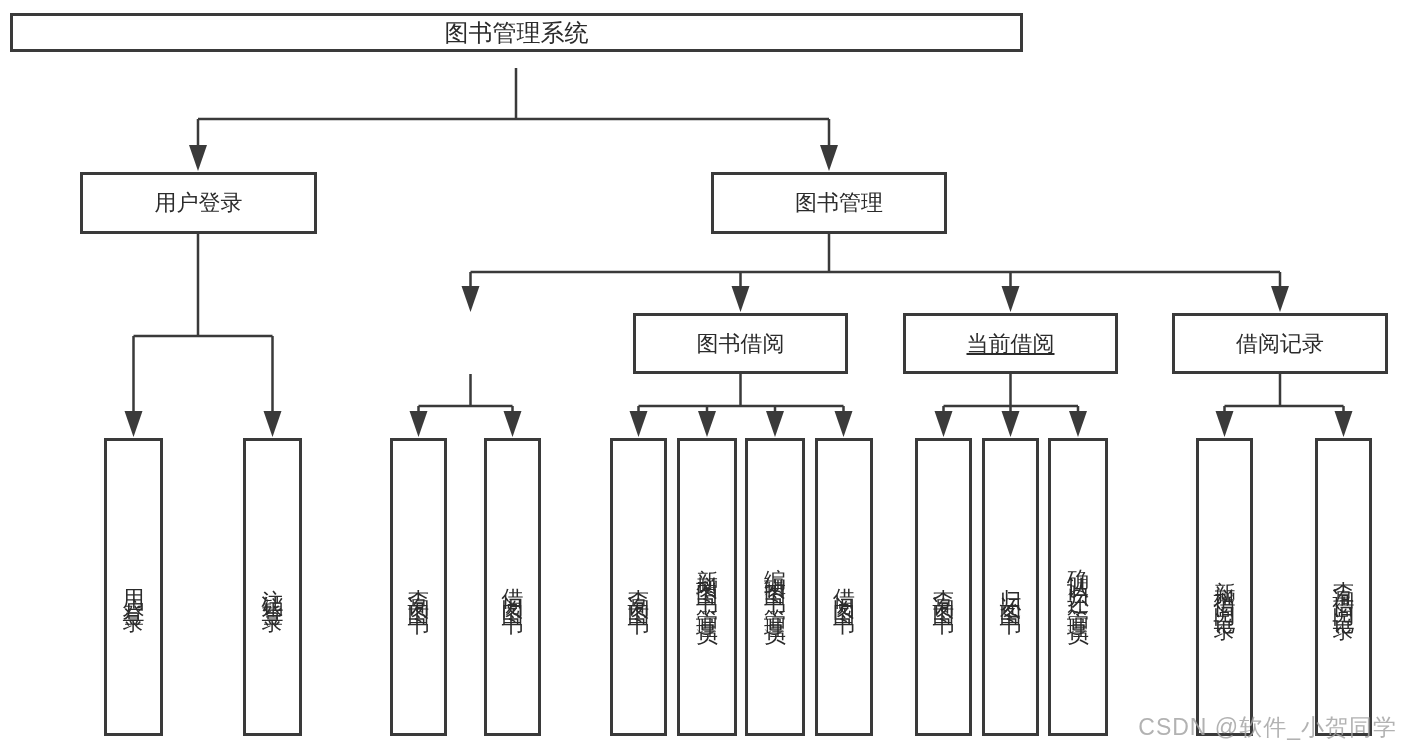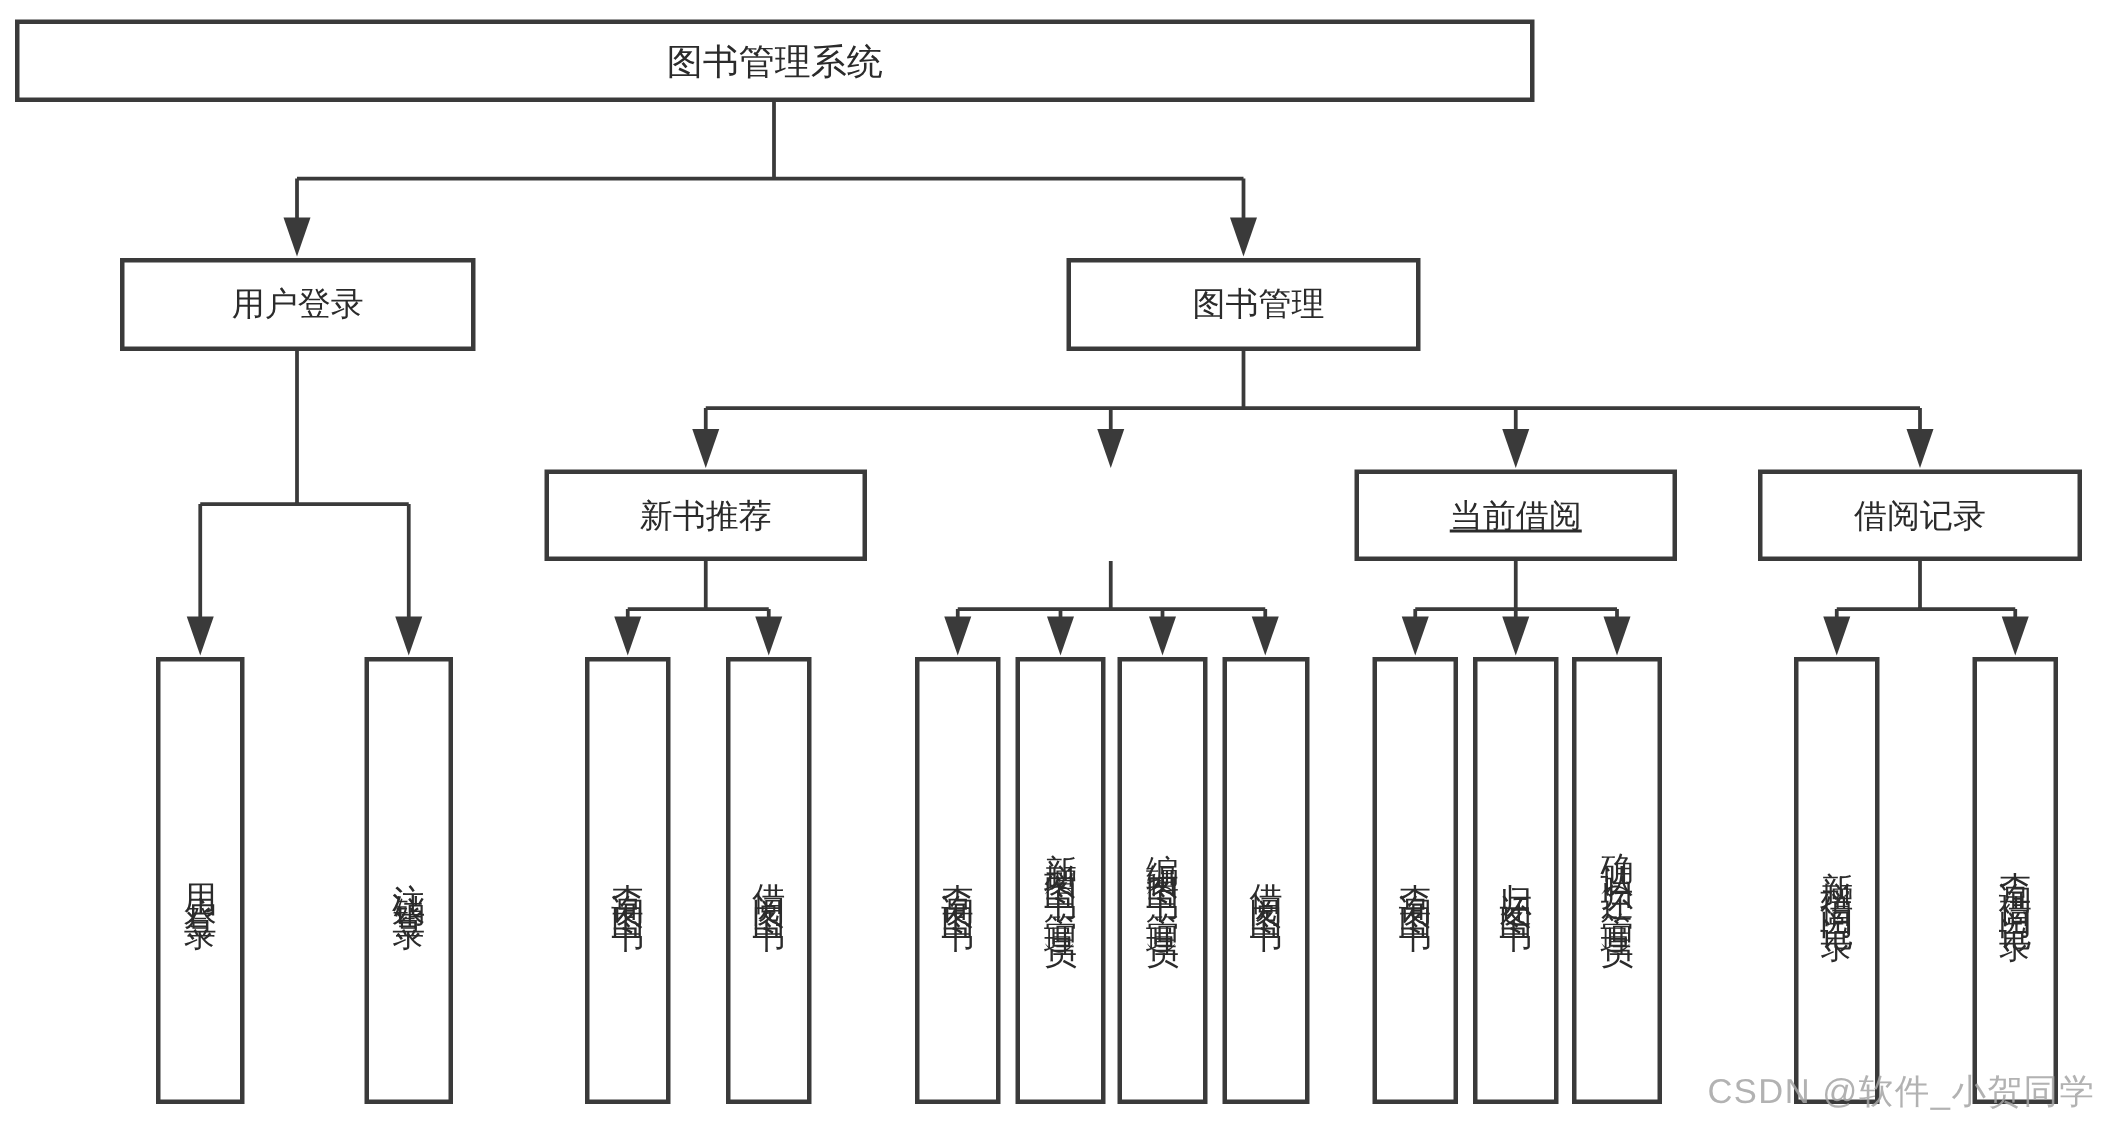--- a/index.html
+++ b/index.html
@@ -89,26 +89,26 @@
       <polygon points="766,411 784,411 775,437"></polygon>
       <polygon points="834.5,411 852.5,411 843.5,437"></polygon>
       <polygon points="934.5,411 952.5,411 943.5,437"></polygon>
       <polygon points="1001.5,411 1019.5,411 1010.5,437"></polygon>
       <polygon points="1069,411 1087,411 1078,437"></polygon>
       <polygon points="1215.5,411 1233.5,411 1224.5,437"></polygon>
       <polygon points="1334.5,411 1352.5,411 1343.5,437"></polygon>
     </g>
   </svg>
 
-  <div class="node root" style="left:10px; top:13px; width:1013px; height:55px;">图书管理系统</div>
+  <div class="node root" style="left:10px; top:13px; width:1013px; height:39px;">图书管理系统</div>
 
   <div class="node lvl2" style="left:80px; top:172px; width:237px; height:62px;">用户登录</div>
   <div class="node lvl2" style="left:711px; top:172px; width:236px; height:62px;padding-left:20px;">图书管理</div>
 
-  <div class="node lvl3" style="left:363px; top:313px; width:215px; height:61px;">新书推荐</div>
+  <div class="node lvl3" style="left:633px; top:313px; width:215px; height:61px;">图书借阅</div>
   <div class="node lvl3" style="left:903px; top:313px; width:215px; height:61px;text-decoration:underline;">当前借阅</div>
   <div class="node lvl3" style="left:1172px; top:313px; width:216px; height:61px;">借阅记录</div>
 
   <div class="node leaf" style="left:104px; top:438px; width:59px; height:298px;">用户登录</div>
   <div class="node leaf" style="left:243px; top:438px; width:59px; height:298px;">注销登录</div>
 
   <div class="node leaf" style="left:390px; top:438px; width:57px; height:298px;">查询图书</div>
   <div class="node leaf" style="left:484px; top:438px; width:57px; height:298px;">借阅图书</div>
 
   <div class="node leaf" style="left:610px; top:438px; width:57px; height:298px;">查询图书</div>

